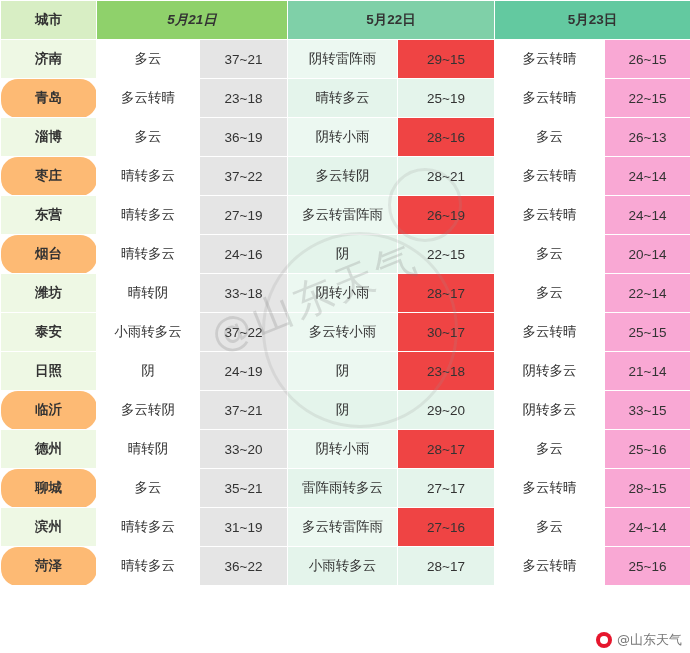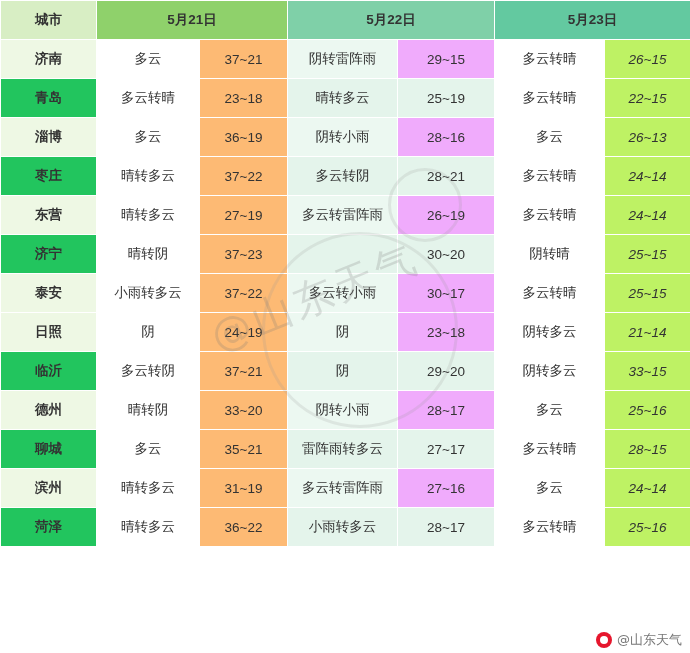--- a/index.html
+++ b/index.html
@@ -37,35 +37,35 @@
     white-space: nowrap;
   }
   thead th {
     font-weight: bold;
     font-size: 14px;
     height: 40px;
     margin-top: 20px;
   }
   
   th.h-city   { background: #d8eec4; color: #3b5a28; }
-  th.h-d1     { background: #8fd16b; color: #ffffff; }
+  th.h-d1     { background: #8fd16b; color: #ffffff; font-style: italic; }
   th.h-d2     { background: #7fd0a8; color: #ffffff; }
   th.h-d3     { background: #63c9a0; color: #ffffff; }
 
   
   td.c-city { background: #eef8e4; color: #3d6b28; font-weight: bold; }
   td.c-d1a  { background: #ffffff; }
-  td.c-d1b  { background: #fdba74; }
+  td.c-d1b  { background: #e5e5e5; }
   td.c-d2a  { background: #ecf8f1; }
-  td.c-d2b  { background: #f0abfc; }
+  td.c-d2b  { background: #ef4444; }
   td.c-d3a  { background: #ffffff; }
-  td.c-d3b  { background: #bef264; font-style: italic; }
-
-  
-  tr.alt td.c-city { background: #22c55e; }
+  td.c-d3b  { background: #f9a8d4; }
+
+  
+  tr.alt td.c-city { background: #fdba74; border-radius: 17px; }
   tr.alt td.c-d2a, tr.alt td.c-d2b { background: #e4f4eb; }
 
   td.temp { color: #4a4a4a; }
 
   
   #watermark {
     position: absolute;
     left: 0; top: 0;
     width: 690px; height: 653px;
     z-index: 3;
@@ -194,27 +194,36 @@
         <tr>
           <td class="c-city">东营</td>
           <td class="c-d1a">晴转多云</td>
           <td class="c-d1b temp">27~19</td>
           <td class="c-d2a">多云转雷阵雨</td>
           <td class="c-d2b temp">26~19</td>
           <td class="c-d3a">多云转晴</td>
           <td class="c-d3b temp">24~14</td>
         </tr>
         <tr class="alt">
-          <td class="c-city">济宁</td>
+          <td class="c-city">烟台</td>
+          <td class="c-d1a">晴转多云</td>
+          <td class="c-d1b temp">24~16</td>
+          <td class="c-d2a">阴</td>
+          <td class="c-d2b temp">22~15</td>
+          <td class="c-d3a">多云</td>
+          <td class="c-d3b temp">20~14</td>
+        </tr>
+        <tr>
+          <td class="c-city">潍坊</td>
           <td class="c-d1a">晴转阴</td>
-          <td class="c-d1b temp">37~23</td>
-          <td class="c-d2a"></td>
-          <td class="c-d2b temp">30~20</td>
-          <td class="c-d3a">阴转晴</td>
-          <td class="c-d3b temp">25~15</td>
+          <td class="c-d1b temp">33~18</td>
+          <td class="c-d2a">阴转小雨</td>
+          <td class="c-d2b temp">28~17</td>
+          <td class="c-d3a">多云</td>
+          <td class="c-d3b temp">22~14</td>
         </tr>
         <tr>
           <td class="c-city">泰安</td>
           <td class="c-d1a">小雨转多云</td>
           <td class="c-d1b temp">37~22</td>
           <td class="c-d2a">多云转小雨</td>
           <td class="c-d2b temp">30~17</td>
           <td class="c-d3a">多云转晴</td>
           <td class="c-d3b temp">25~15</td>
         </tr>

